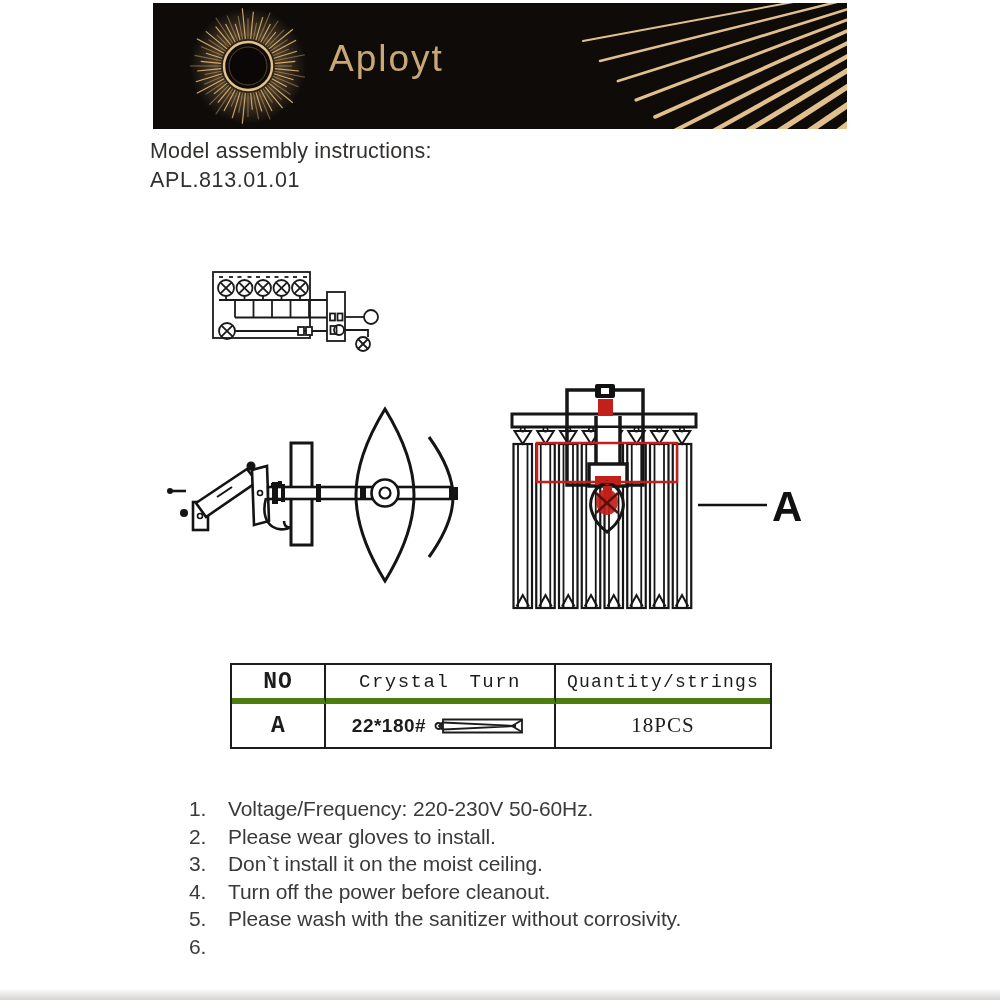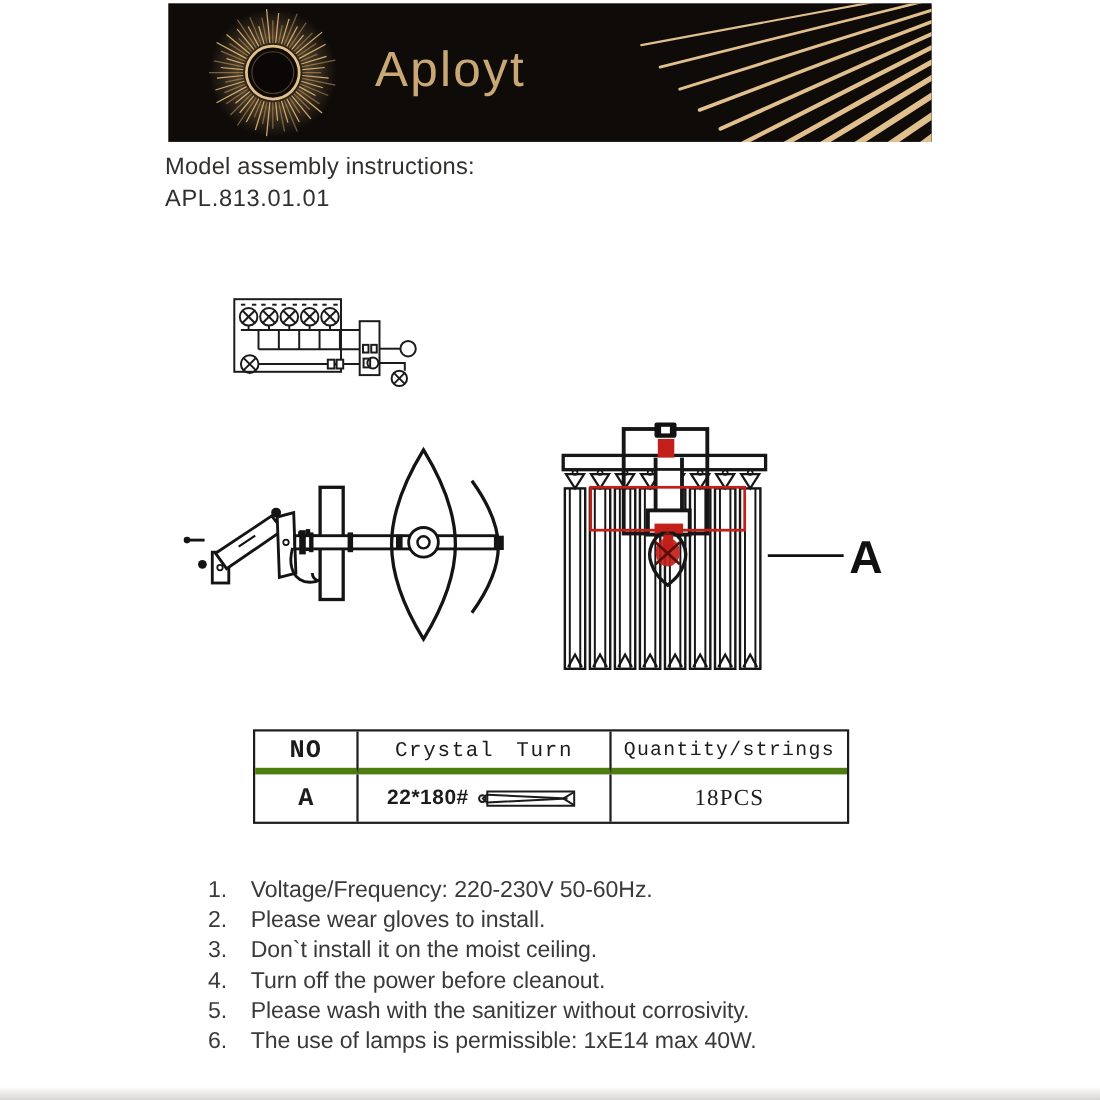--- a/index.html
+++ b/index.html
@@ -3,21 +3,21 @@
 <meta charset="utf-8">
 <style>
   html,body{margin:0;padding:0;background:#fff;}
   .page{position:relative;width:1000px;height:1000px;background:#ffffff;
         font-family:"Liberation Sans",sans-serif;overflow:hidden;}
 
   
   .banner{position:absolute;left:153px;top:3px;width:694px;height:126px;
           background:#0e0b09;overflow:hidden;}
   .banner svg{position:absolute;left:0;top:0;}
-  .brand{position:absolute;left:188px;top:37px;font-size:45px;line-height:1;
+  .brand{position:absolute;left:176px;top:37px;font-size:37px;line-height:1;
          font-weight:300;color:#c9a876;letter-spacing:2px;}
 
   
   .heading{position:absolute;left:150px;top:139px;width:700px;text-align:left;color:#32302e;}
   .heading .t1{font-size:21.5px;font-weight:500;letter-spacing:.2px;}
   .heading .t2{font-size:21.5px;font-weight:500;margin-top:4px;letter-spacing:.6px;}
 
   
   .fig{position:absolute;left:0;top:0;}
 
@@ -360,18 +360,17 @@
     <div class="row">
       <span class="num">4.</span>
       <span>Turn off the power before cleanout.</span>
       </div>
     <div class="row">
       <span class="num">5.</span>
       <span>Please wash with the sanitizer without corrosivity.</span>
       </div>
     <div class="row">
       <span class="num">6.</span>
-      <span>The use of lamps is permissible: 1xE14 max 40W.</span>
       </div>
   </div>
 
   <div class="edge"></div>
 </div>
 
 </body></html>

